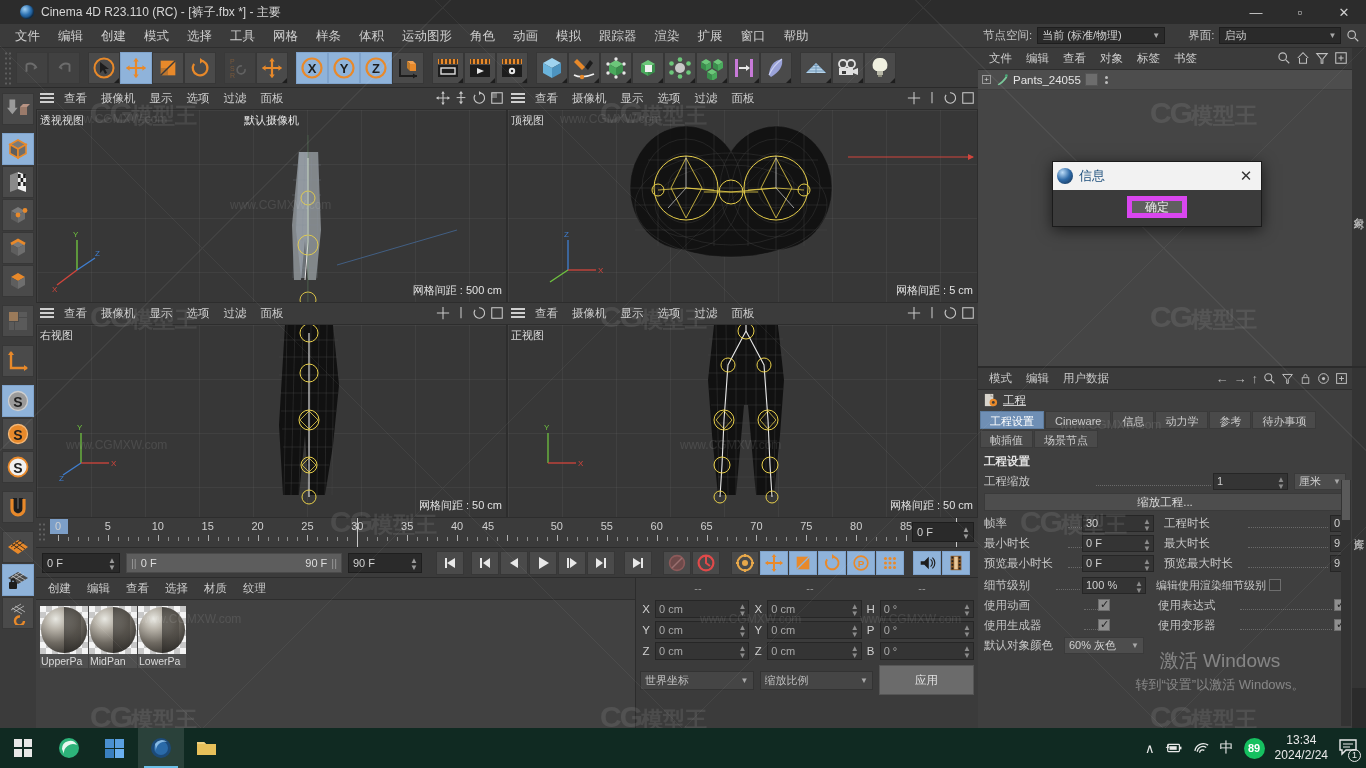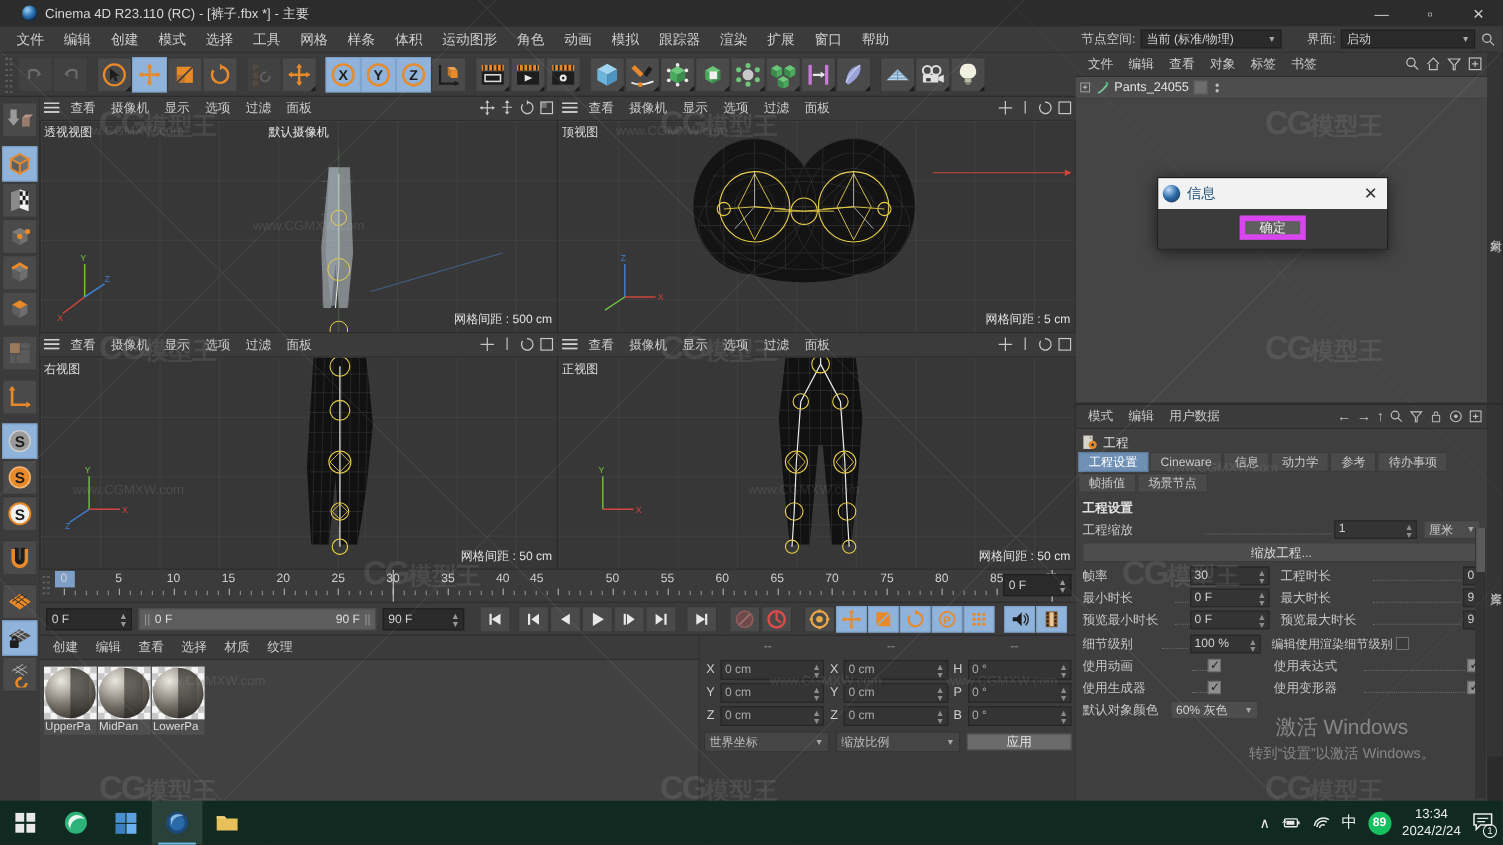--- a/index.html
+++ b/index.html
@@ -117,21 +117,21 @@
   .coord { position:absolute; left:636px; top:578px; width:342px; bottom:40px; background:#3b3b3b; }
   .coordhead { height:20px; display:flex; align-items:center; padding-left:4px; gap:0; font-size:11px; color:#9a9a9a;}
   .coordhead .dash { flex:1; text-align:center; }
   .crow { display:flex; align-items:center; height:21px; padding:0 4px; gap:3px; }
   .crow .ax { width:12px; font-size:11.5px; color:#cfcfcf; text-align:center; }
   .crow .cf { flex:1; background:#343434; border:1px solid #262626; height:18px; display:flex; align-items:center;
       padding:0 3px; font-size:11px; color:#a9a9a9; position:relative; }
   .crow .cf .sp { position:absolute; right:2px; top:2px; font-size:8px; line-height:7px; color:#8c8c8c; }
   .crowbtm { display:flex; align-items:center; gap:6px; padding:4px; }
   .crowbtm .combo { flex:1; height:19px; background:#454545; border:1px solid #333; color:#bdbdbd; }
-  .applybtn { width:95px; height:15px; background:#6b6b6b; border:1px solid #555; display:flex;
+  .applybtn { width:95px; height:30px; background:#6b6b6b; border:1px solid #555; display:flex;
       align-items:center; justify-content:center; font-size:11.5px; color:#e4e4e4; }
 
   
   .objmgr { position:absolute; left:978px; top:48px; width:374px; height:318px; background:#3b3b3b; }
   .omhead { height:22px; display:flex; align-items:center; padding-left:4px; border-bottom:1px solid #2d2d2d; position:relative; }
   .omhead .hm { padding:0 7px; font-size:11.5px; color:#cbcbcb; }
   .omicons { position:absolute; right:4px; top:3px; display:flex; gap:5px; }
   .ombody { position:absolute; left:0; top:22px; right:0; bottom:0; background:#454545; }
   .omrow { height:20px; display:flex; align-items:center; padding-left:4px; gap:4px; background:#4d4d4d;
       border-bottom:1px solid #3f3f3f; }
@@ -141,21 +141,21 @@
   .omtagbox { width:13px; height:13px; background:#6d6d6d; border:1px solid #555; }
   .rightedge { position:absolute; left:1352px; top:48px; width:14px; height:318px; background:#343434;
       writing-mode:vertical-rl; font-size:11px; color:#bdbdbd; text-align:center; padding-top:4px; }
 
   
   .attrmgr { position:absolute; left:978px; top:368px; width:374px; bottom:40px; background:#3b3b3b; }
   .amhead { height:22px; display:flex; align-items:center; padding-left:4px; border-bottom:1px solid #2d2d2d; position:relative; }
   .amhead .hm { padding:0 7px; font-size:11.5px; color:#cbcbcb; }
   .amicons { position:absolute; right:4px; top:3px; display:flex; gap:5px; align-items:center; }
   .ambody { position:absolute; left:0; top:22px; right:0; bottom:0; background:#3f3f3f; overflow:hidden; }
-  .amtitlerow { height:20px; display:flex; align-items:flex-end; gap:5px; padding-left:5px; }
+  .amtitlerow { height:20px; display:flex; align-items:center; gap:5px; padding-left:5px;text-decoration:underline; }
   .amtitlerow .tt { font-size:11.5px; color:#dedede; }
   .tabs { display:flex; flex-wrap:wrap; padding:1px 2px 0 2px; }
   .tab { height:18px; line-height:18px; padding:0 9px; font-size:11px; color:#c9c9c9; background:#4a4a4a;
       border:1px solid #3a3a3a; margin-right:1px; margin-bottom:1px; }
   .tab.act { background:#6f8fb5; color:#fff; border-color:#5d7c9f; }
   .secthead { font-size:11.5px; color:#e2e2e2; font-weight:bold; padding:5px 6px 2px 6px; }
   .prow { display:flex; align-items:center; height:20px; padding:0 6px; }
   .plabeldots { font-size:11.5px; color:#c6c6c6; white-space:nowrap; overflow:hidden; }
   .pfield { background:#343434; border:1px solid #262626; height:17px; display:flex; align-items:center;
       padding:0 3px; font-size:11px; color:#d0d0d0; position:relative; }

